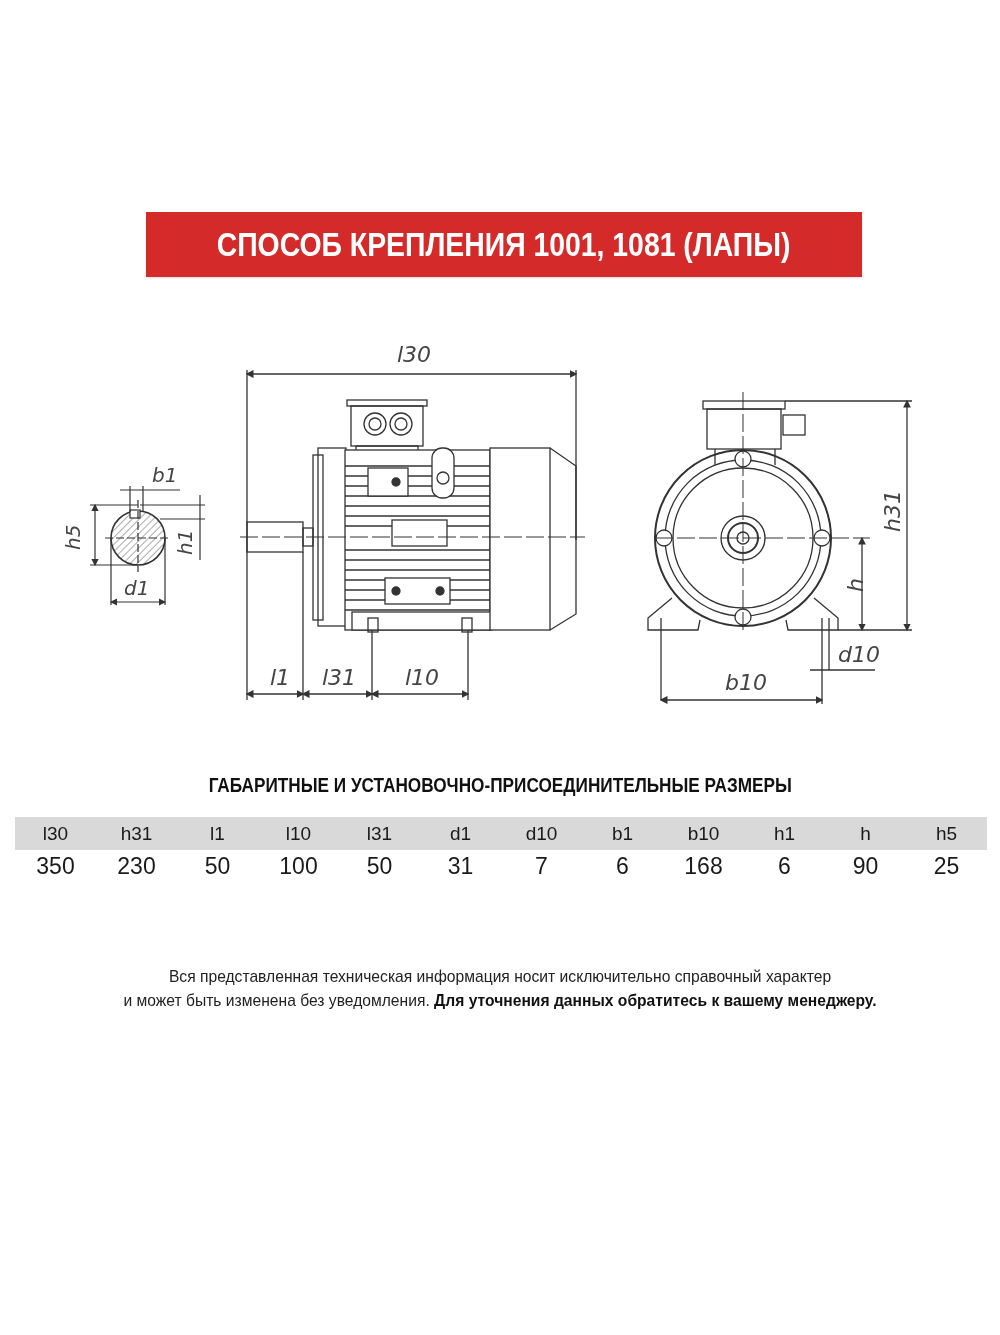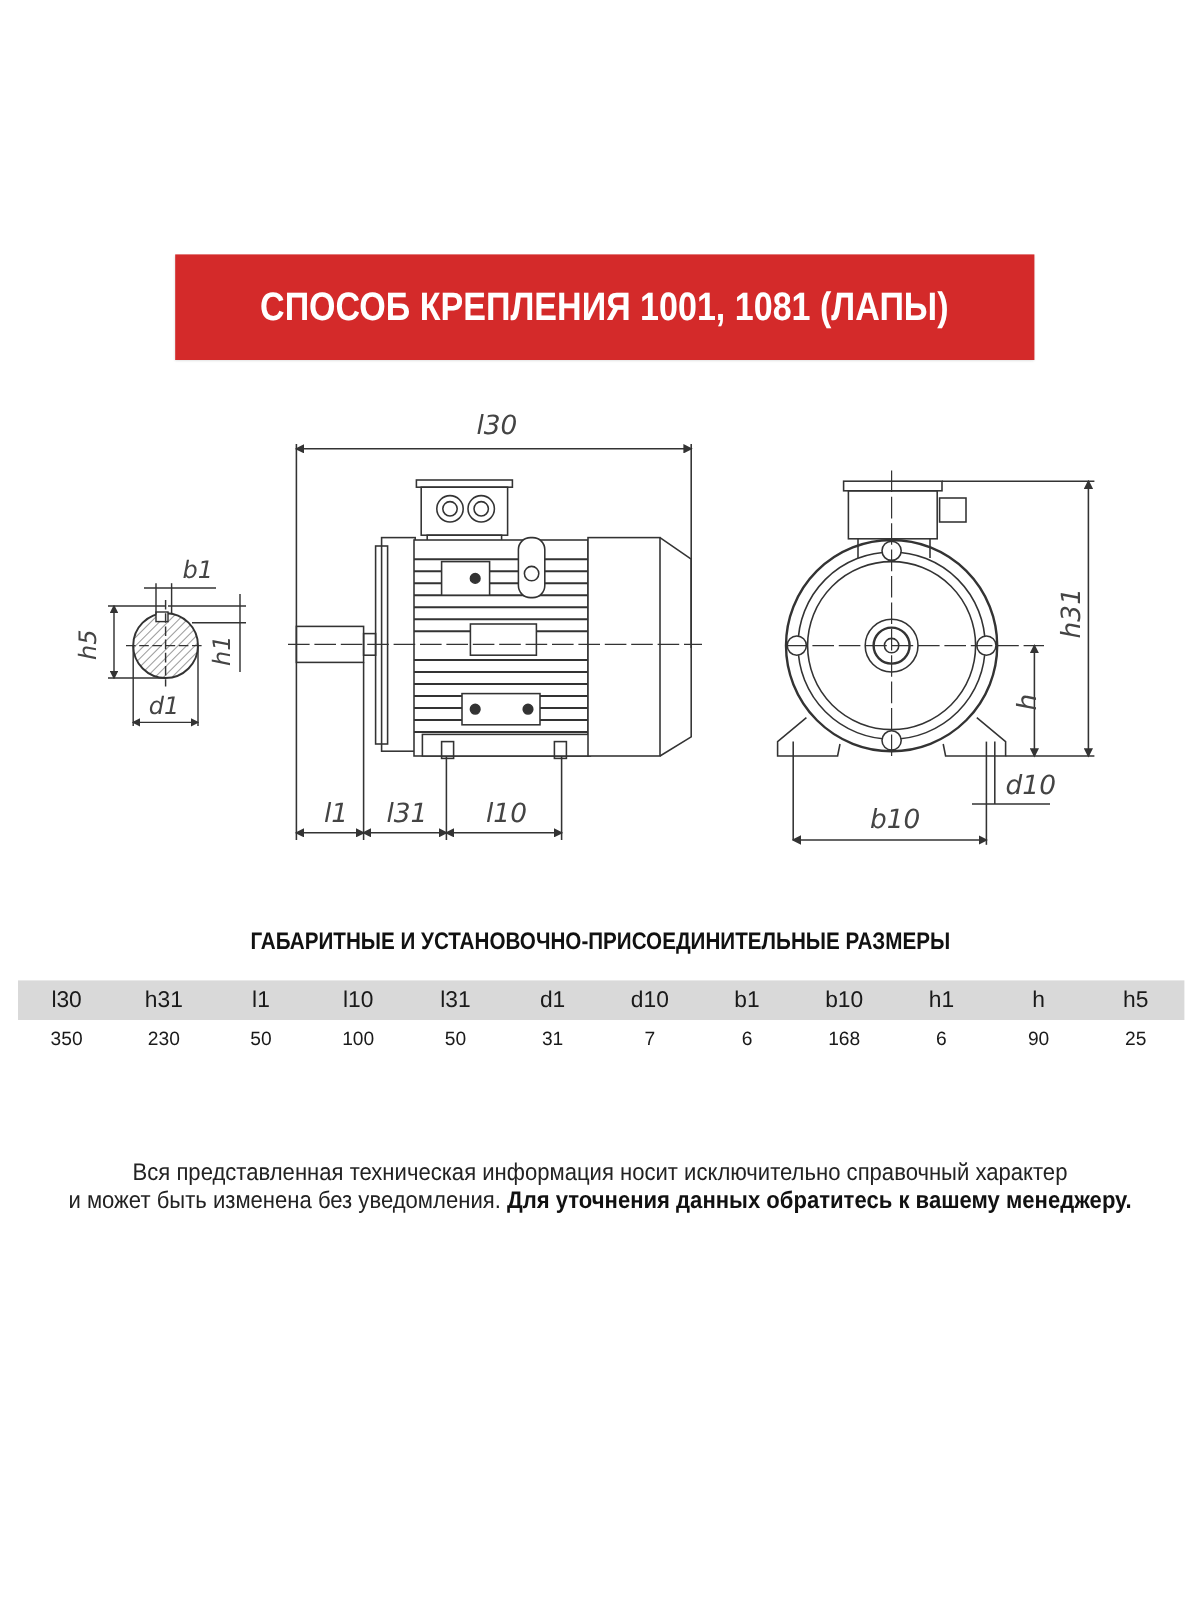--- a/index.html
+++ b/index.html
@@ -1,38 +1,38 @@
 <!DOCTYPE html>
 <html><head>
 <meta charset="utf-8">
 <style>
   html, body { margin: 0; padding: 0; background: #ffffff; }
   body { width: 1000px; height: 1335px; position: relative; overflow: hidden;
          font-family: "Liberation Sans", "DejaVu Sans", sans-serif; color: #1a1a1a; }
 
-  .banner { position: absolute; left: 146px; top: 212px; width: 716px; height: 88px;
+  .banner { position: absolute; left: 146px; top: 212px; width: 716px; height: 65px;
             background: #d42a2a; display: flex; align-items: center; justify-content: center;
             box-shadow: 0 1px 2px rgba(0,0,0,0.15); }
   .banner-title { color: #ffffff; font-weight: bold; font-size: 33px; letter-spacing: 0px;
                   transform: scaleX(0.86); white-space: nowrap; }
 
   .drawing { position: absolute; left: 0; top: 320px; width: 1000px; height: 390px; }
 
   .section-title { position: absolute; left: 0; width: 1000px; top: 774px; text-align: center;
                    font-weight: bold; font-size: 20px; color: #111;
                    transform: scaleX(0.86); transform-origin: 502px 0; white-space: nowrap; }
 
   .dim-table { position: absolute; left: 15px; top: 817px; width: 972px; }
   .dim-row { display: flex; height: 33px; align-items: center; }
   .dim-row.head { background: #d9d9d9; }
   .dim-cell { flex: 1 1 0; text-align: center; font-size: 19px; color: #1a1a1a; }
-  .dim-row.vals .dim-cell { font-size: 16px; }
+  .dim-row.vals .dim-cell { font-size: 23px; }
 
   .disclaimer { position: absolute; left: 0; width: 1000px; top: 965px; text-align: center;
-                font-size: 20px; line-height: 24px; color: #222; }
+                font-size: 17px; line-height: 24px; color: #222; }
   .disclaimer .line { display: block; white-space: nowrap; transform: scaleX(0.92); }
   .disclaimer b { font-weight: bold; color: #111; }
 
   svg text { font-family: "DejaVu Sans", sans-serif; font-style: italic; fill: #444; }
 </style>
 </head>
 <body>
 
 <div class="banner">
   <span class="banner-title">СПОСОБ КРЕПЛЕНИЯ 1001, 1081 (ЛАПЫ)</span>

